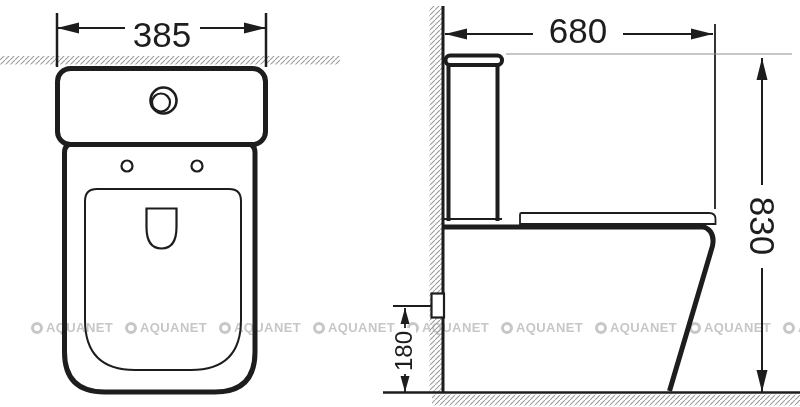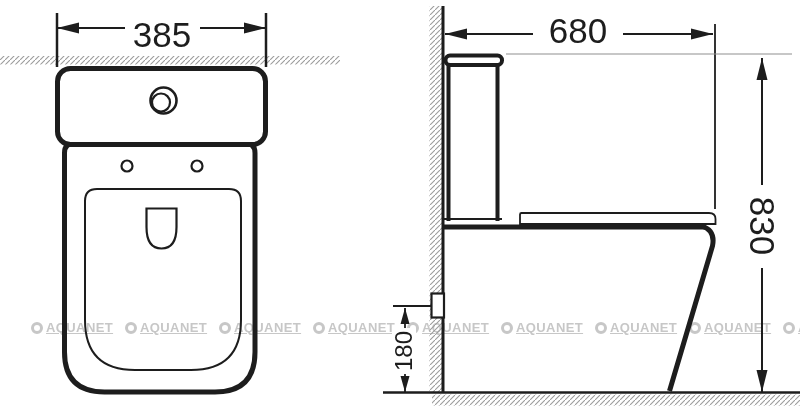--- a/index.html
+++ b/index.html
@@ -33,21 +33,20 @@
     position: absolute;
     display: inline-flex;
     align-items: center;
     gap: 3px;
     color: #c7c7c7;
     font-size: 13px;
     font-weight: bold;
     letter-spacing: 0.4px;
     line-height: 1;
     white-space: nowrap;
-    text-decoration: underline;
   }
   .wm-icon {
     width: 12px; height: 12px;
     border-radius: 50%;
     border: 3.5px solid #c7c7c7;
     box-sizing: border-box;
     flex: 0 0 auto;
   }
 </style>
 </head>

